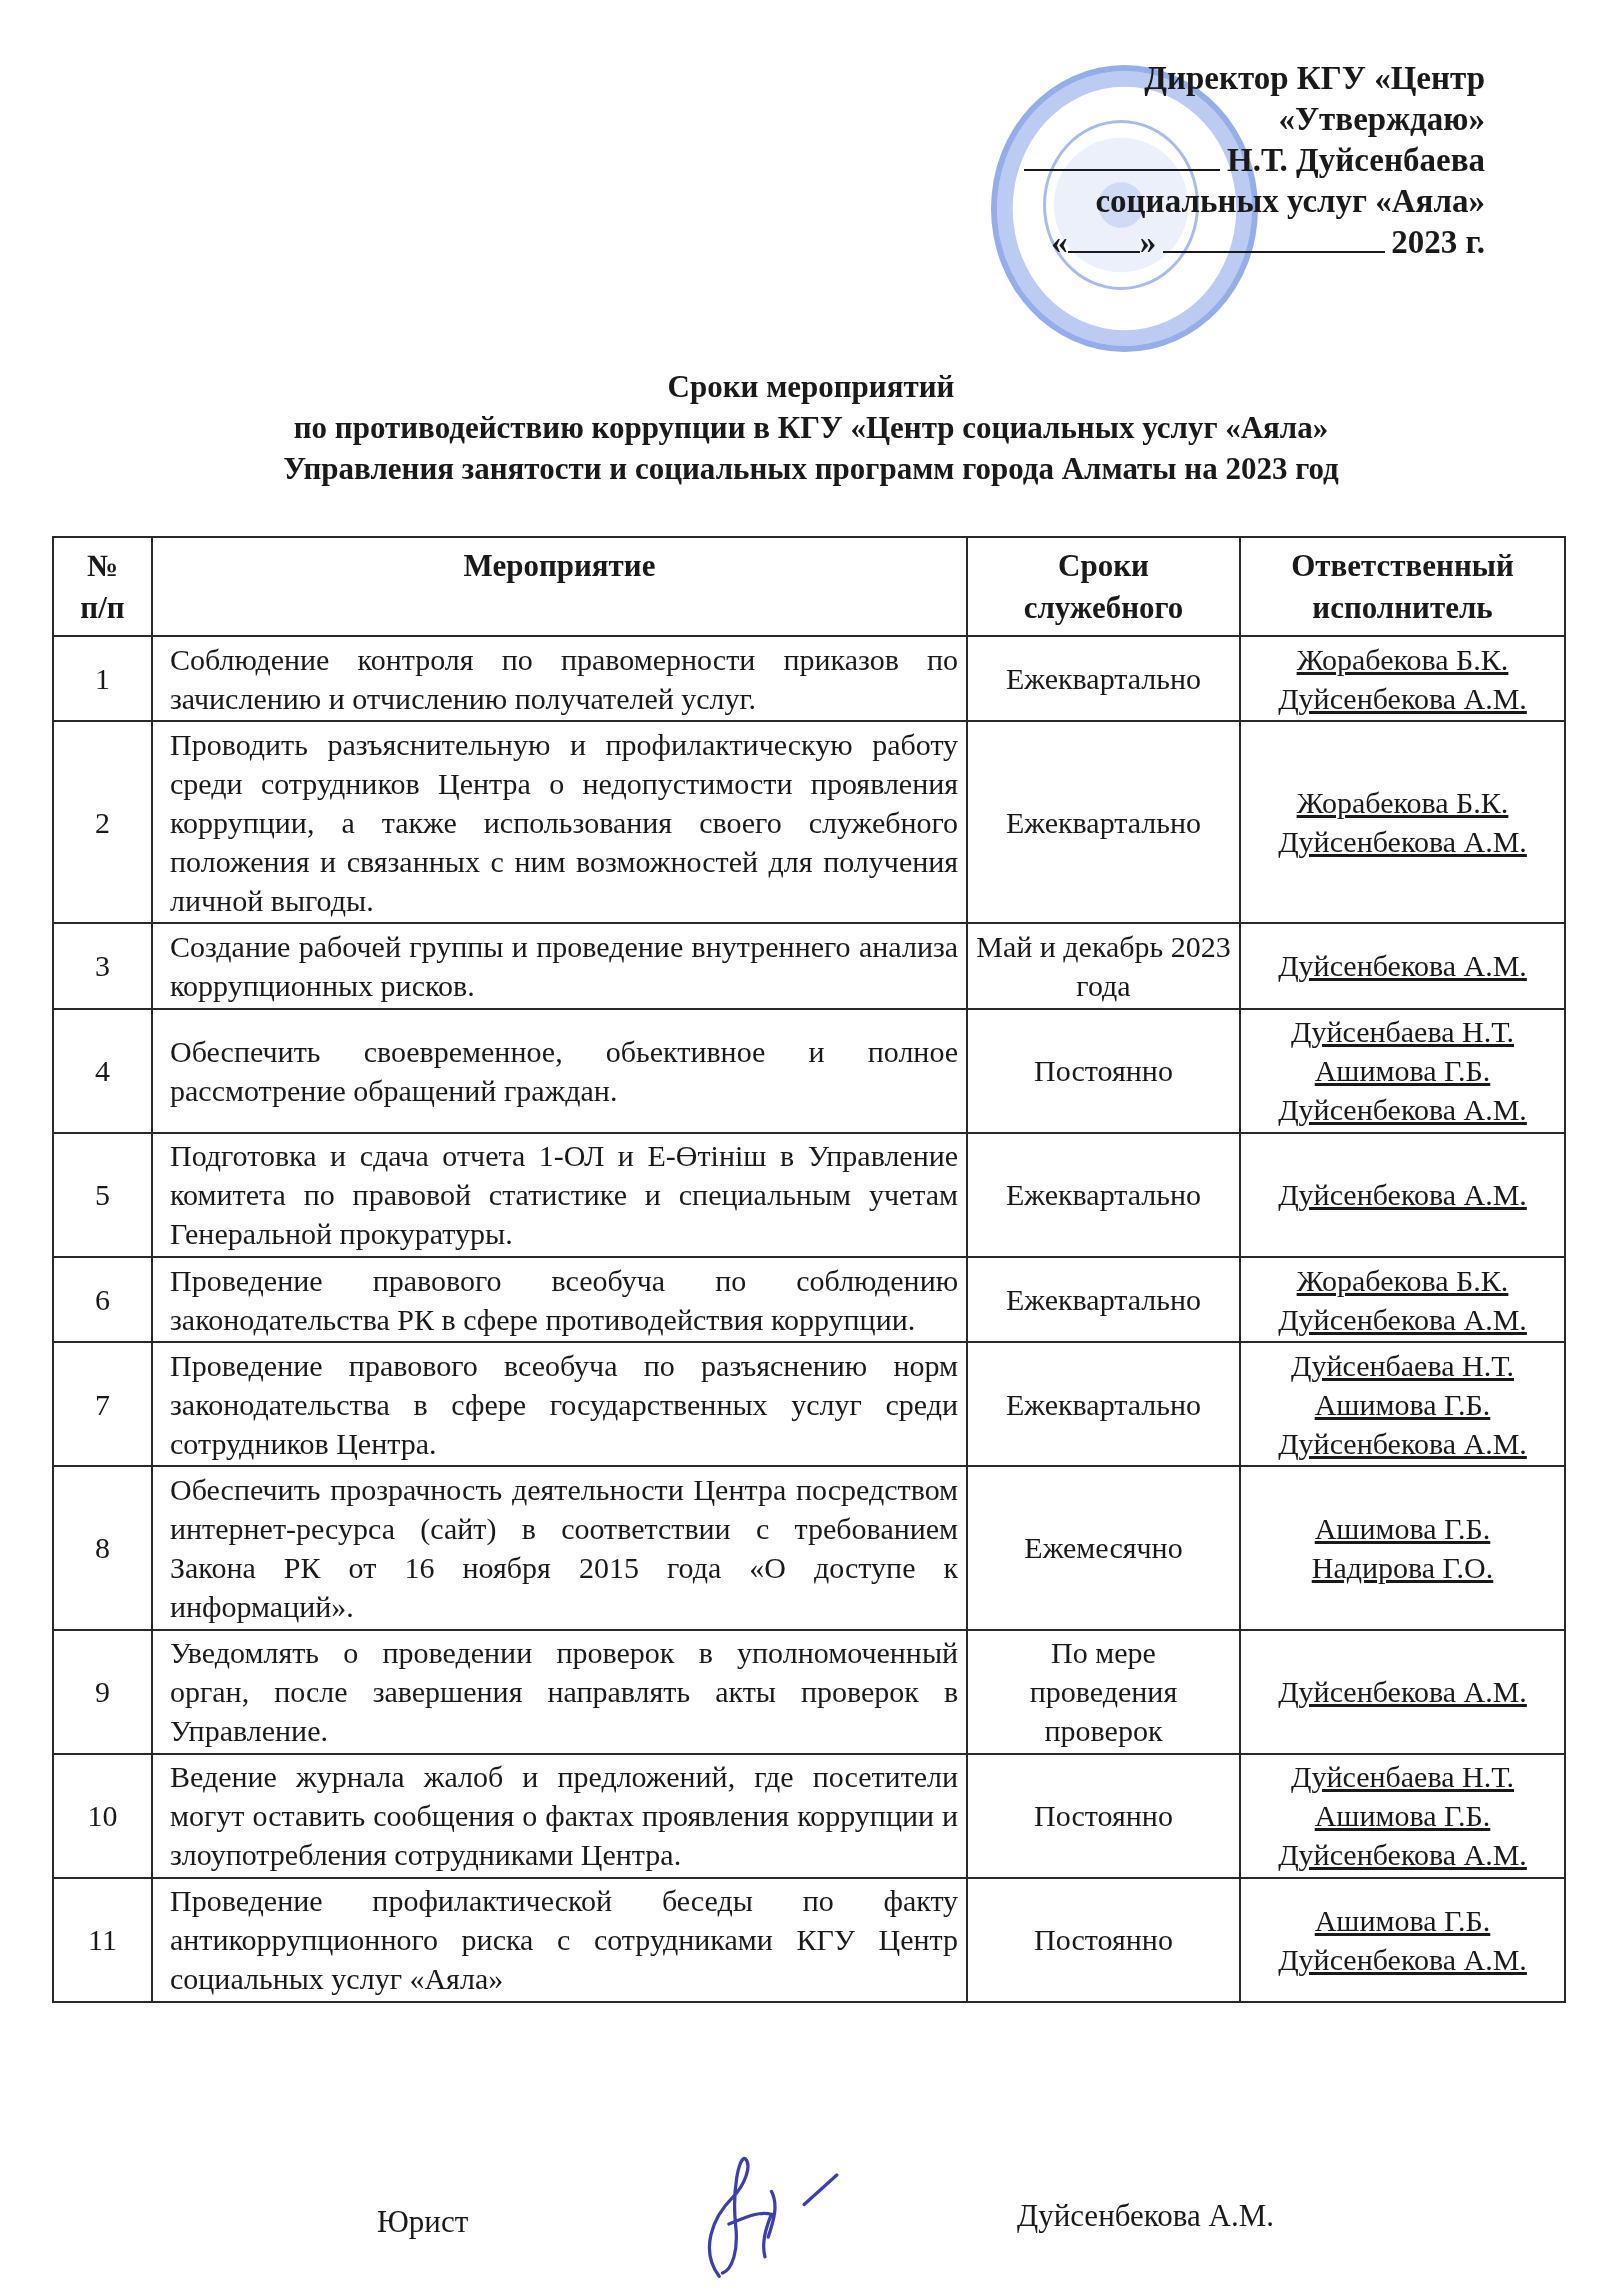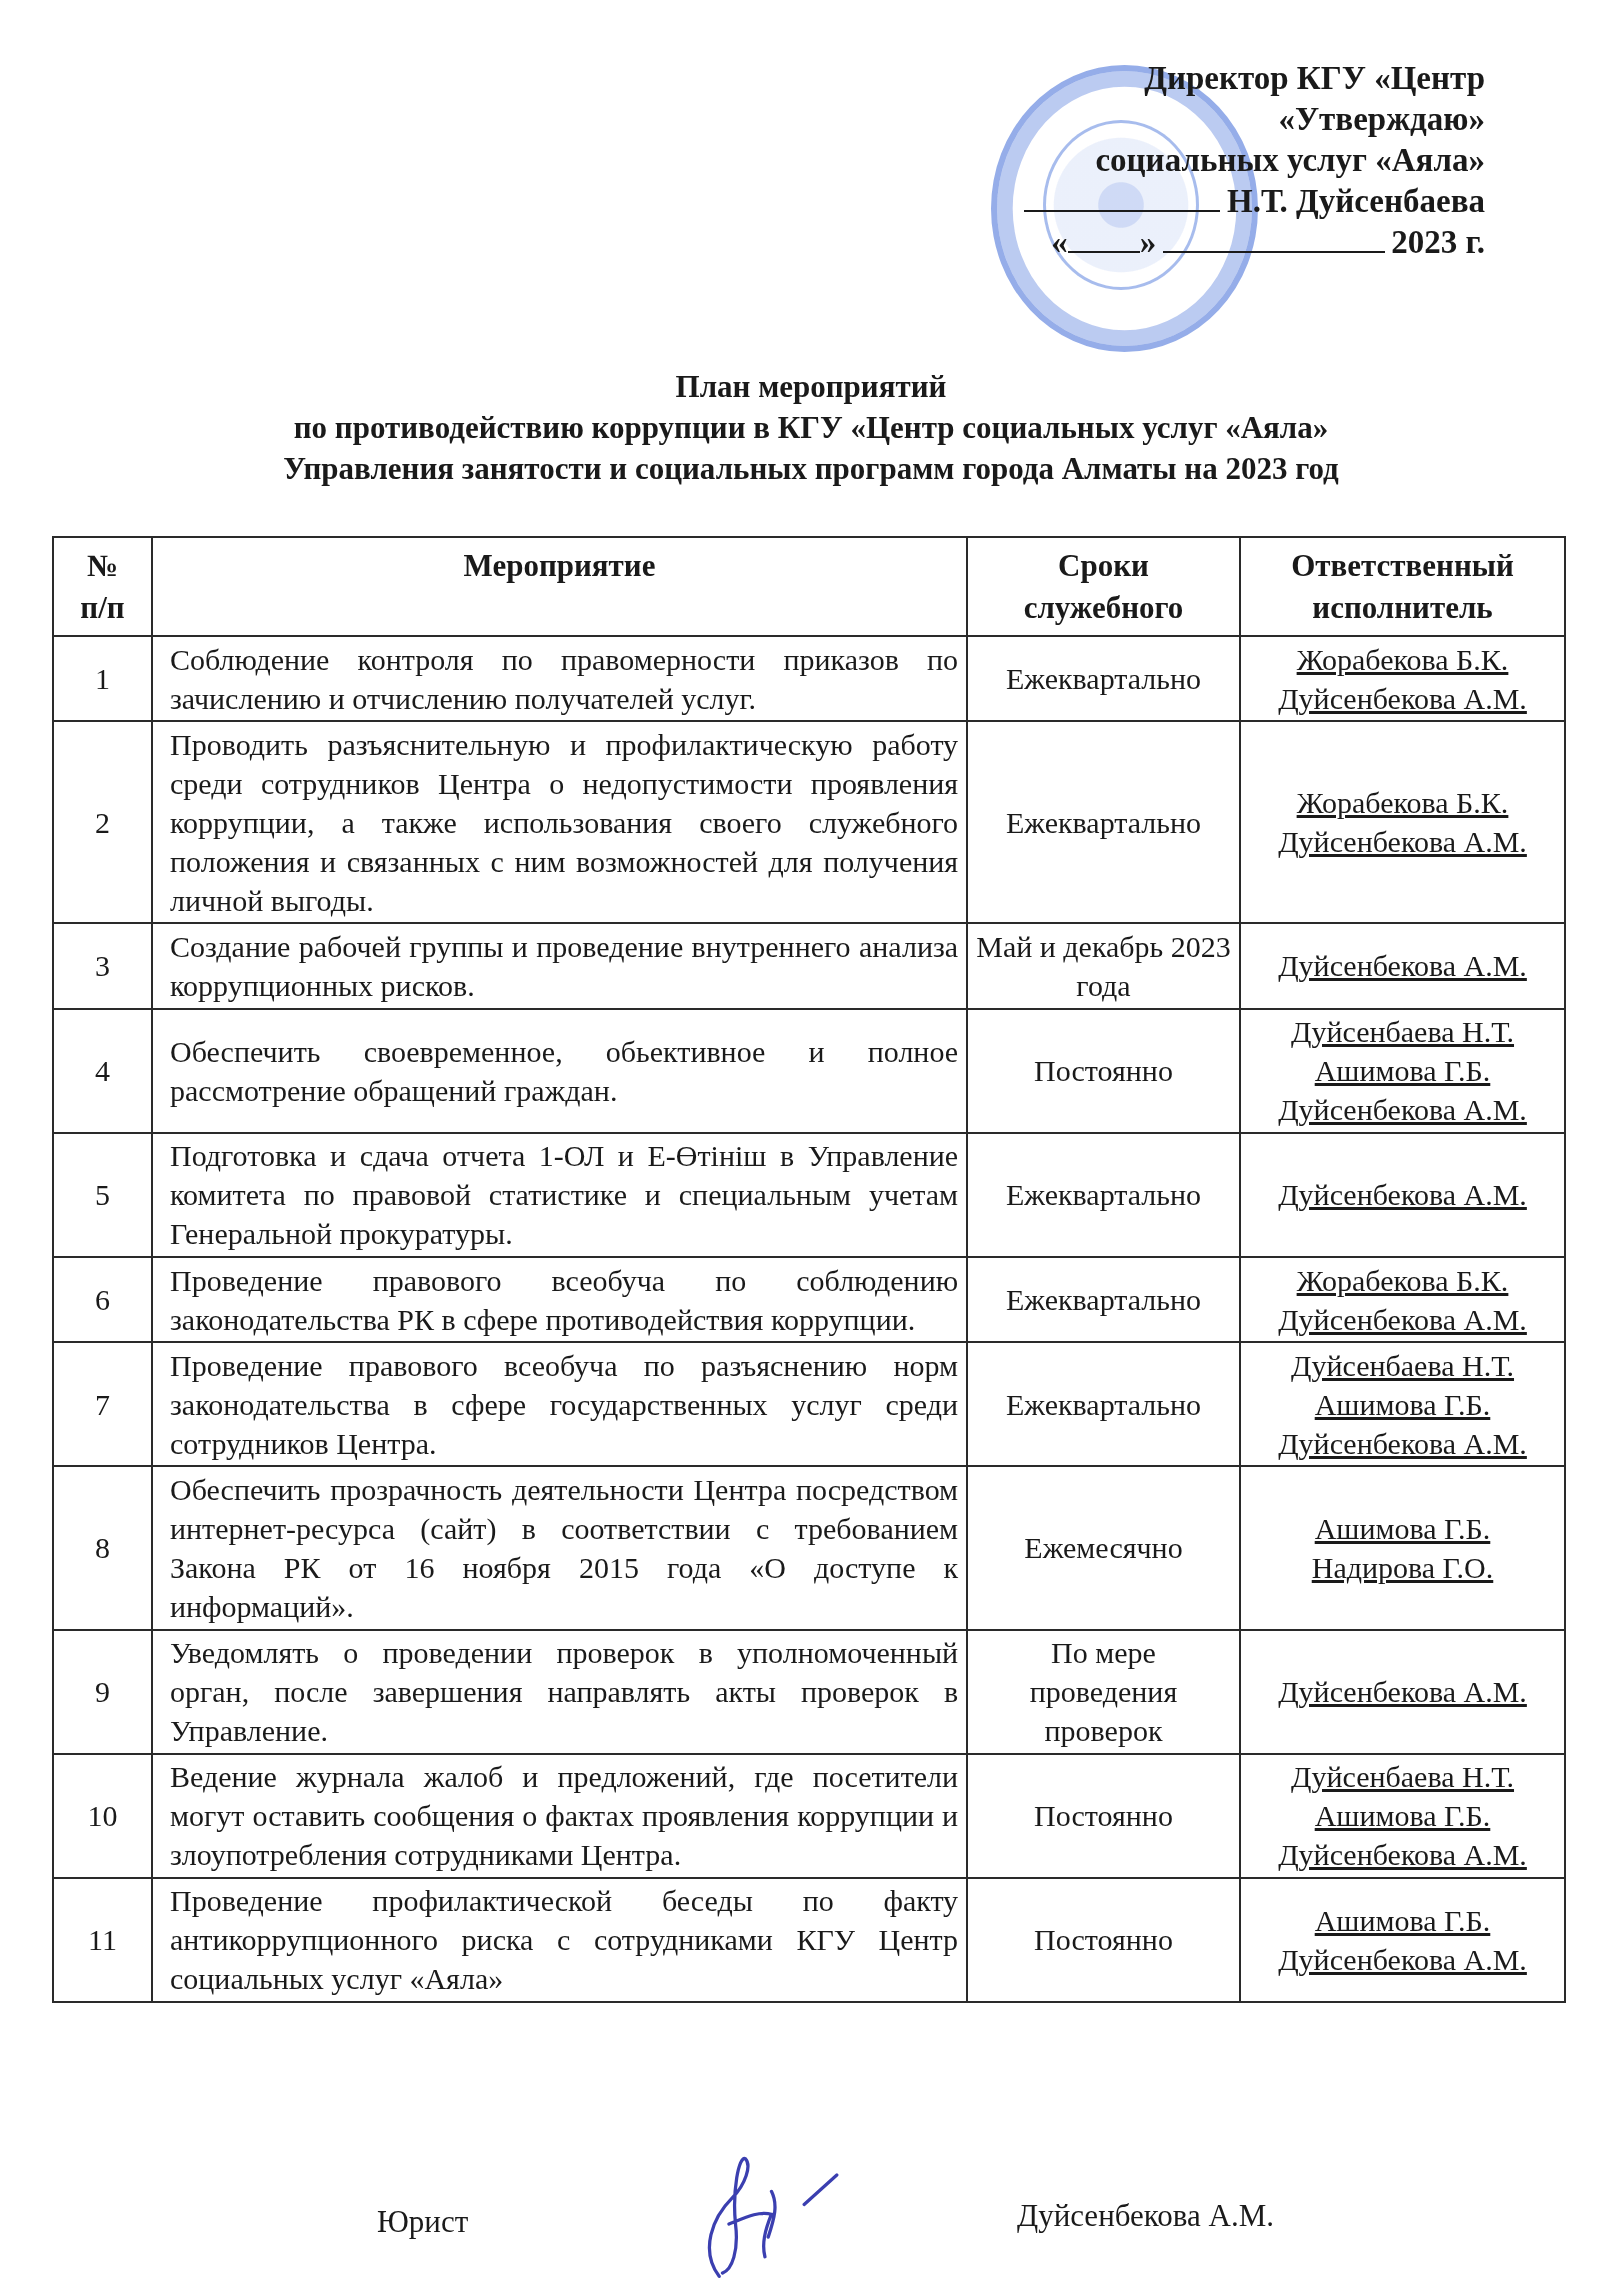--- a/index.html
+++ b/index.html
@@ -51,31 +51,31 @@
 </head>
 <body>
 
 <div class="stamp">
   <div class="inner"></div>
 </div>
 
 <div class="approve">
   <span class="line">Директор КГУ «Центр</span>
   <span class="line">«Утверждаю»</span>
-  <span class="line">социальных услуг «Аяла»</span>
   <span class="line">
     <span class="sign-line"></span><span>Н.Т. Дуйсенбаева</span>
   </span>
+  <span class="line">социальных услуг «Аяла»</span>
   <span class="line">
     <span>«</span><span class="date-day"></span><span>»</span><span class="date-month"></span><span>2023 г.</span>
   </span>
 </div>
 
 <div class="title">
-  <div>План мероприятий</div>
+  <div>Сроки мероприятий</div>
   <div>по противодействию коррупции в КГУ «Центр социальных услуг «Аяла»</div>
   <div>Управления занятости и социальных программ города Алматы на 2023 год</div>
 </div>
 
 <table class="plan">
   <colgroup>
       <col class="c1">
       <col class="c2">
       <col class="c3">
       <col class="c4">

